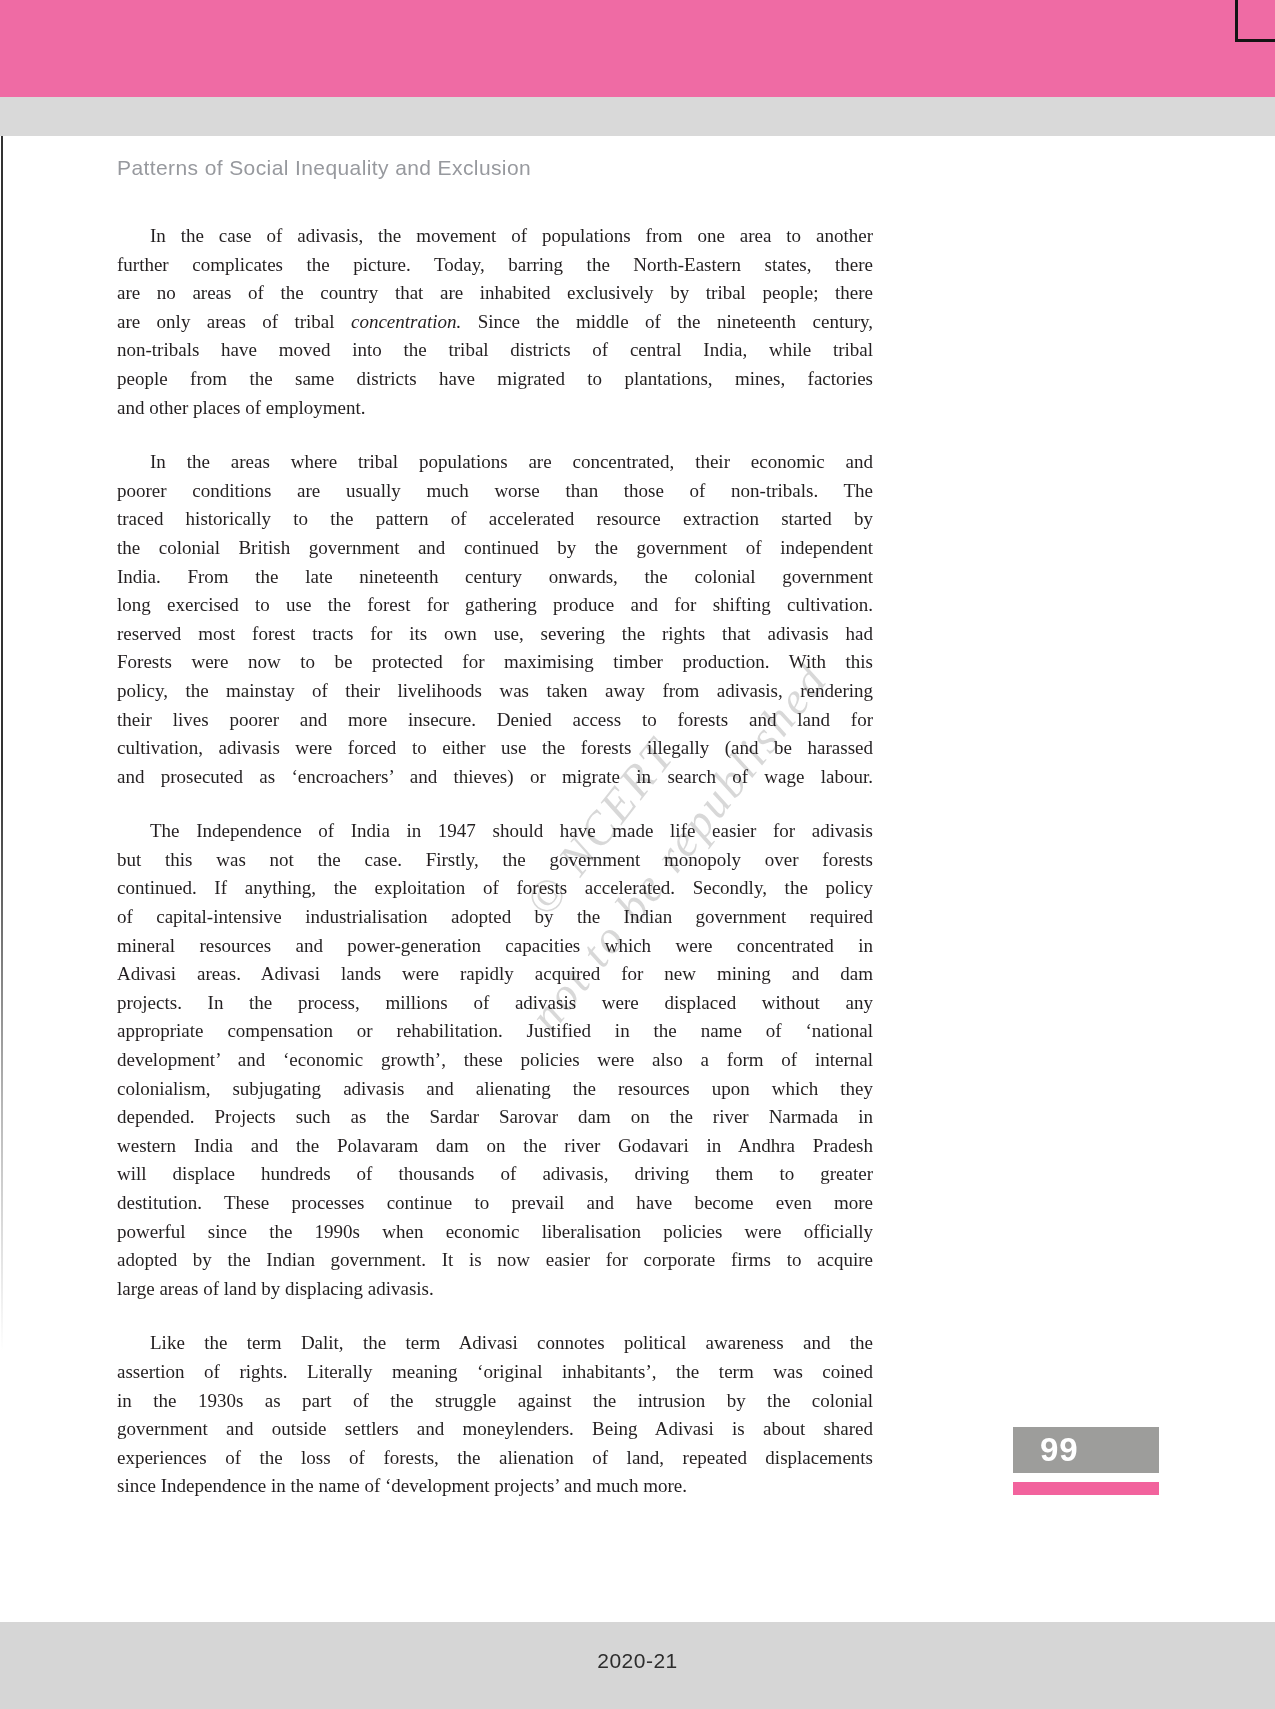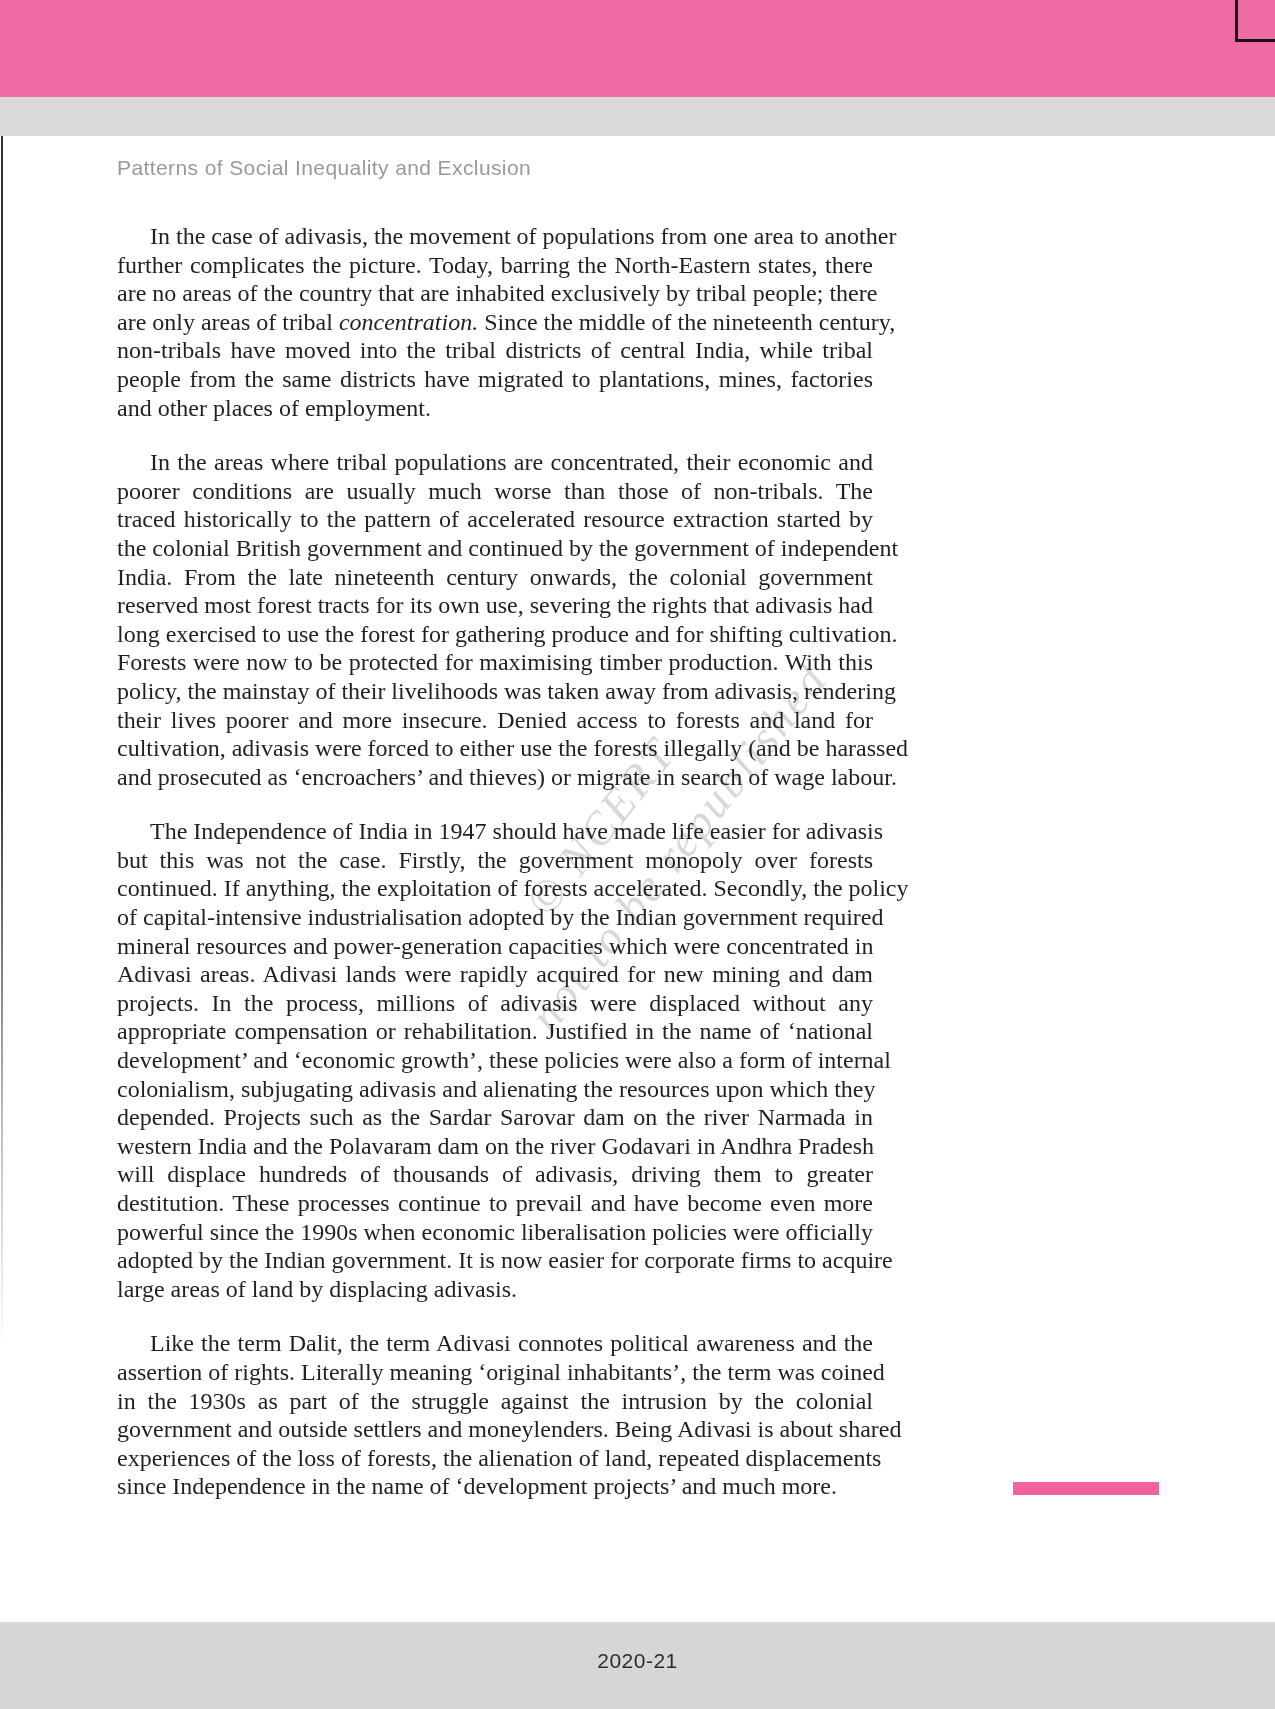--- a/index.html
+++ b/index.html
@@ -13,21 +13,21 @@
   .white-area{position:absolute;top:136px;left:0;width:1159px;height:1486px;background:#ffffff;}
   .edge-line{position:absolute;left:1px;top:0;width:2px;height:1215px;
     background:linear-gradient(#323232 0 52%, rgba(50,50,50,.35) 80%, rgba(50,50,50,0) 100%);}
   .running-header{position:absolute;left:117px;top:20px;font-family:"Liberation Sans",sans-serif;
     font-size:21px;color:#97999e;letter-spacing:.4px;}
   .watermark{position:absolute;left:330px;top:640px;width:600px;transform:rotate(-52deg);
     font-style:italic;color:rgba(134,134,134,.32);font-size:46px;letter-spacing:3px;
     line-height:74px;text-align:center;pointer-events:none;}
   .wm2{margin-left:64px;white-space:nowrap;}
   .text-block{position:absolute;left:117px;top:86px;width:756px;color:#231f20;
-    font-size:24px;line-height:28.6px;}
+    font-size:19px;line-height:28.6px;}
   .para + .para{margin-top:26px;}
   .line{text-align:justify;text-align-last:justify;white-space:nowrap;}
   .line.first{text-indent:33px;}
   .line.last{text-align-last:left;}
   .page-badge{position:absolute;left:1013px;top:1291px;right:0;height:46px;background:#9d9d9b;}
   .page-badge span{position:absolute;left:27px;top:0;line-height:46px;
     font-family:"Liberation Sans",sans-serif;font-weight:bold;font-size:33px;color:#ffffff;letter-spacing:1px;}
   .badge-bar{position:absolute;left:1013px;top:1346px;right:0;height:13px;background:#f2639d;}
   .footer-band{position:absolute;top:1622px;left:0;width:1275px;height:93px;background:#d6d6d6;}
   .footer-text{padding-top:27px;text-align:center;font-family:"Liberation Sans",sans-serif;
@@ -63,22 +63,22 @@
           <div class="line">non-tribals have moved into the tribal districts of central India, while tribal</div>
           <div class="line">people from the same districts have migrated to plantations, mines, factories</div>
           <div class="line last">and other places of employment.</div>
         </div>
         <div class="para">
           <div class="line first">In the areas where tribal populations are concentrated, their economic and</div>
           <div class="line">poorer conditions are usually much worse than those of non-tribals. The</div>
           <div class="line">traced historically to the pattern of accelerated resource extraction started by</div>
           <div class="line">the colonial British government and continued by the government of independent</div>
           <div class="line">India.  From the late nineteenth century onwards, the colonial government</div>
+          <div class="line">long exercised to use the forest for gathering produce and for shifting cultivation.</div>
           <div class="line">reserved most forest tracts for its own use, severing the rights that adivasis had</div>
-          <div class="line">long exercised to use the forest for gathering produce and for shifting cultivation.</div>
           <div class="line">Forests were now to be protected for maximising timber production.  With this</div>
           <div class="line">policy, the mainstay of their livelihoods was taken away from adivasis, rendering</div>
           <div class="line">their lives poorer and more insecure. Denied access to forests and land for</div>
           <div class="line">cultivation, adivasis were forced to either use the forests illegally (and be harassed</div>
           <div class="line">and prosecuted as ‘encroachers’ and thieves) or migrate in search of wage labour.</div>
         </div>
         <div class="para">
           <div class="line first">The Independence of India in 1947 should have made life easier for adivasis</div>
           <div class="line">but this was not the case. Firstly, the government monopoly over forests</div>
           <div class="line">continued. If anything, the exploitation of forests accelerated.  Secondly, the policy</div>
@@ -100,20 +100,23 @@
         <div class="para">
           <div class="line first">Like the term Dalit, the term Adivasi connotes political awareness and the</div>
           <div class="line">assertion of rights.  Literally meaning ‘original inhabitants’, the term was coined</div>
           <div class="line">in the 1930s as part of the struggle against the intrusion by the colonial</div>
           <div class="line">government and outside settlers and moneylenders.  Being Adivasi is about shared</div>
           <div class="line">experiences of the loss of forests, the alienation of land, repeated displacements</div>
           <div class="line last">since Independence in the name of ‘development projects’ and much more.</div>
         </div>
       </div>
 
+    <div class="page-badge">
+      <span>99</span>
+    </div>
     <div class="badge-bar"></div>
   </div>
 
   <div class="footer-band">
     <div class="footer-text">2020-21</div>
   </div>
 
 </div>
 
 </body></html>

